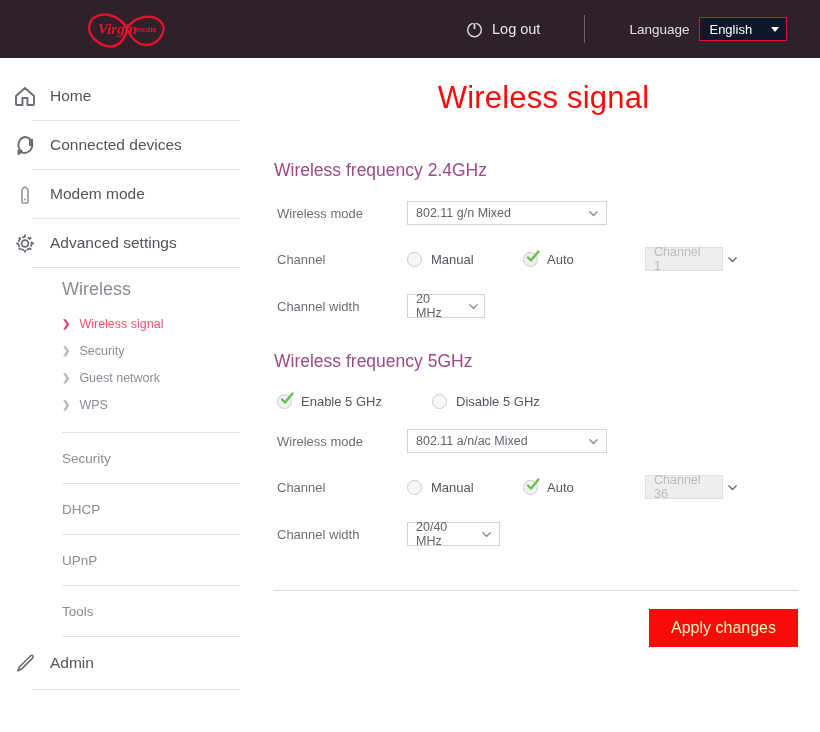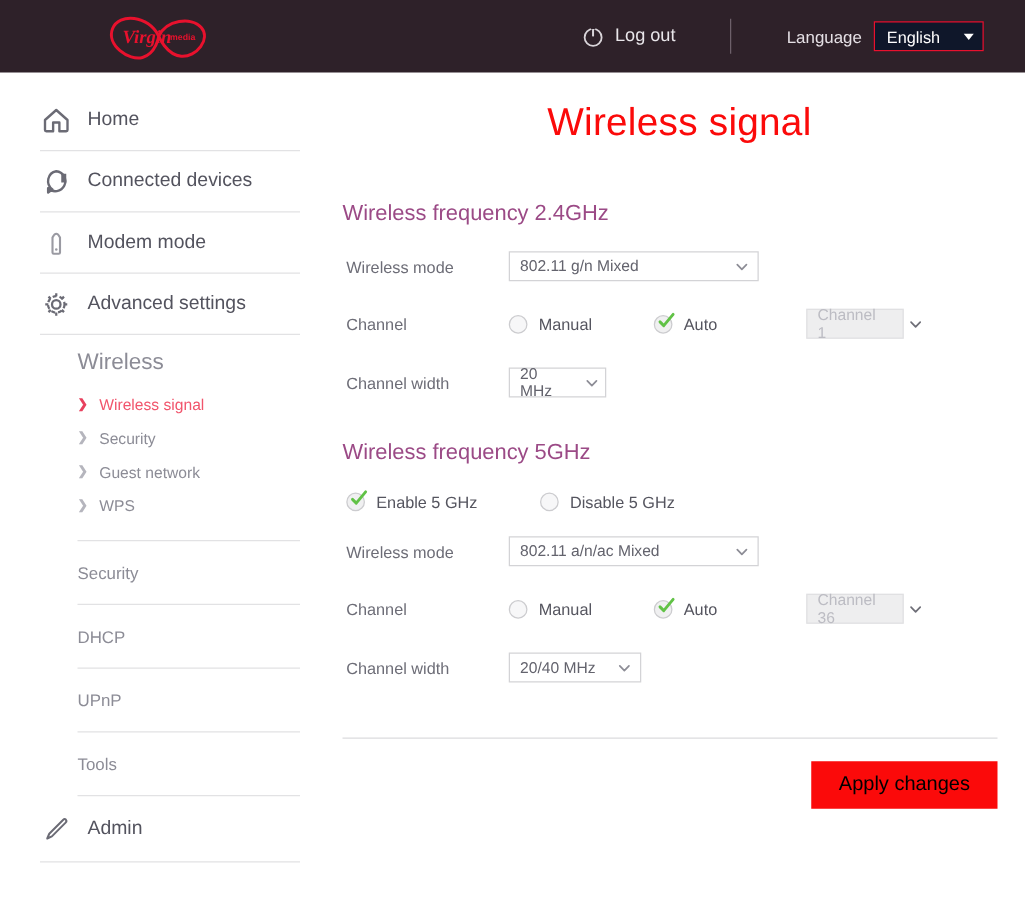--- a/index.html
+++ b/index.html
@@ -55,21 +55,21 @@
   }
 
   
   .page { display: flex; height: 674px; }
 
   
   .sidebar { width: 260px; padding-top: 14px; flex: 0 0 260px; }
   .nav-main {
     display: flex; align-items: center;
     height: 48px;
-    padding-left: 32px;
+    padding-left: 12px;
     cursor: pointer;
   }
   .nav-main .ico { width: 26px; height: 26px; margin-right: 12px; flex: 0 0 26px; }
   .nav-main .ico svg { display:block; }
   .nav-main .lbl { font-size: 15.5px; color: #53535e; }
   .nav-rule { height:1px; background:#e2e2e4; margin-left: 32px; margin-right: 20px; }
 
   .sub-head {
     padding-left: 62px; height: 42px;
     display:flex; align-items:center;
@@ -141,40 +141,40 @@
     display:flex; align-items:center; justify-content: space-between;
     padding: 0 7px 0 8px;
     font-size: 12.5px; color: #63636d;
     cursor: pointer;
   }
   .sel .chev-d {
     width: 11px; height: 11px; margin-left: 10px; flex:0 0 11px;
   }
   .sel.w200 { width: 200px; }
   .sel.w94  { width: 78px; gap: 16px; }
-  .sel.w106 { width: 106px; }
+  .sel.w106 { width: 93px; }
   .sel.disabled {
     background: #eeeeef; border-color: #e0e0e2; color: #bcbcc3;
     cursor: default;
   }
 
   .chan-row { display:flex; align-items:center; margin: 22px 0 0 10px; }
   .chan-row .flabel { width: 130px; flex:0 0 130px; font-size:13px; color:#6d6d77; }
   .chan-opt { display:flex; align-items:center; cursor:pointer; }
   .chan-opt .lbl { font-size: 13px; color:#55555f; margin-left: 9px; }
   .spacer-manual { width: 116px; flex: 0 0 116px; }
   .spacer-auto { width: 122px; flex: 0 0 122px; }
 
   .divider-main {
     height:1px; background:#dcdcde;
     margin: 44px 22px 0 7px;
   }
   .apply-wrap { display:flex; justify-content:flex-end; margin: 18px 22px 0 0; }
   .apply-btn {
-    background: #fb0a0a; color:#000000;
+    background: #fb0a0a; color:#fef9c3;
     border: none; padding: 0 22px; height: 38px;
     font-size: 16px; font-family: "Liberation Sans", sans-serif;
     cursor: pointer;
   }
 </style>
 </head>
 <body>
 
 <div class="header">
 

